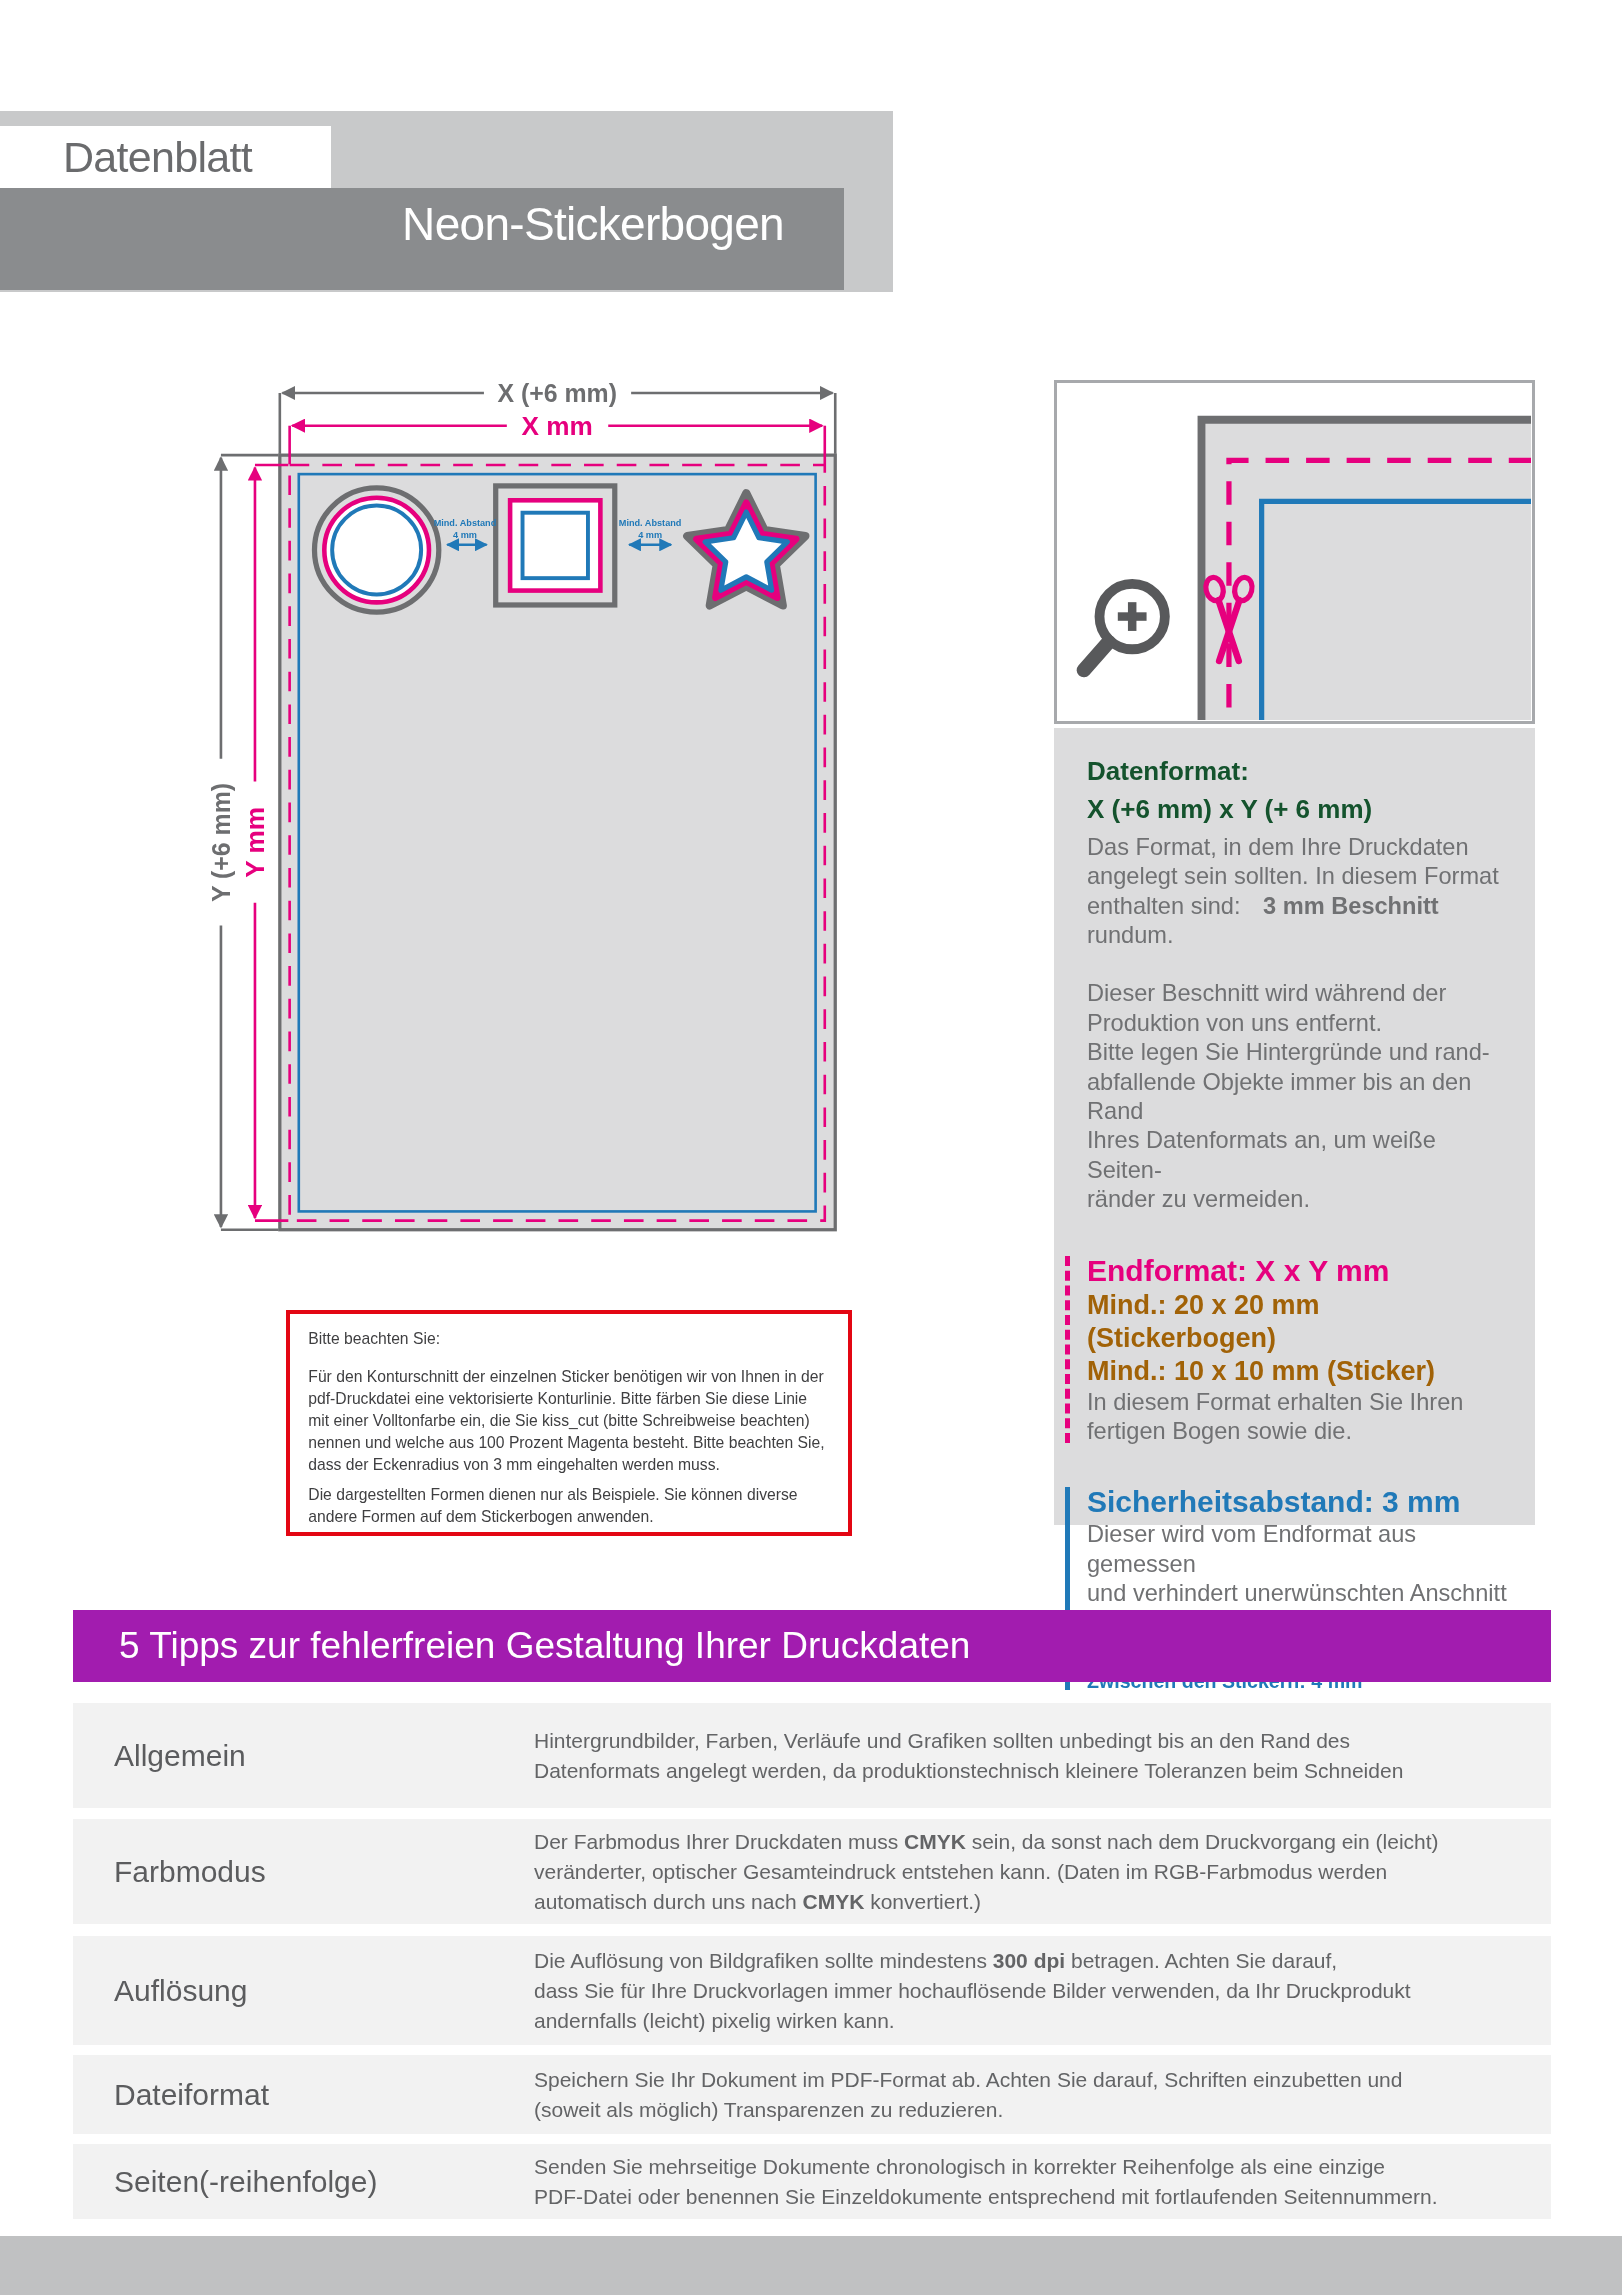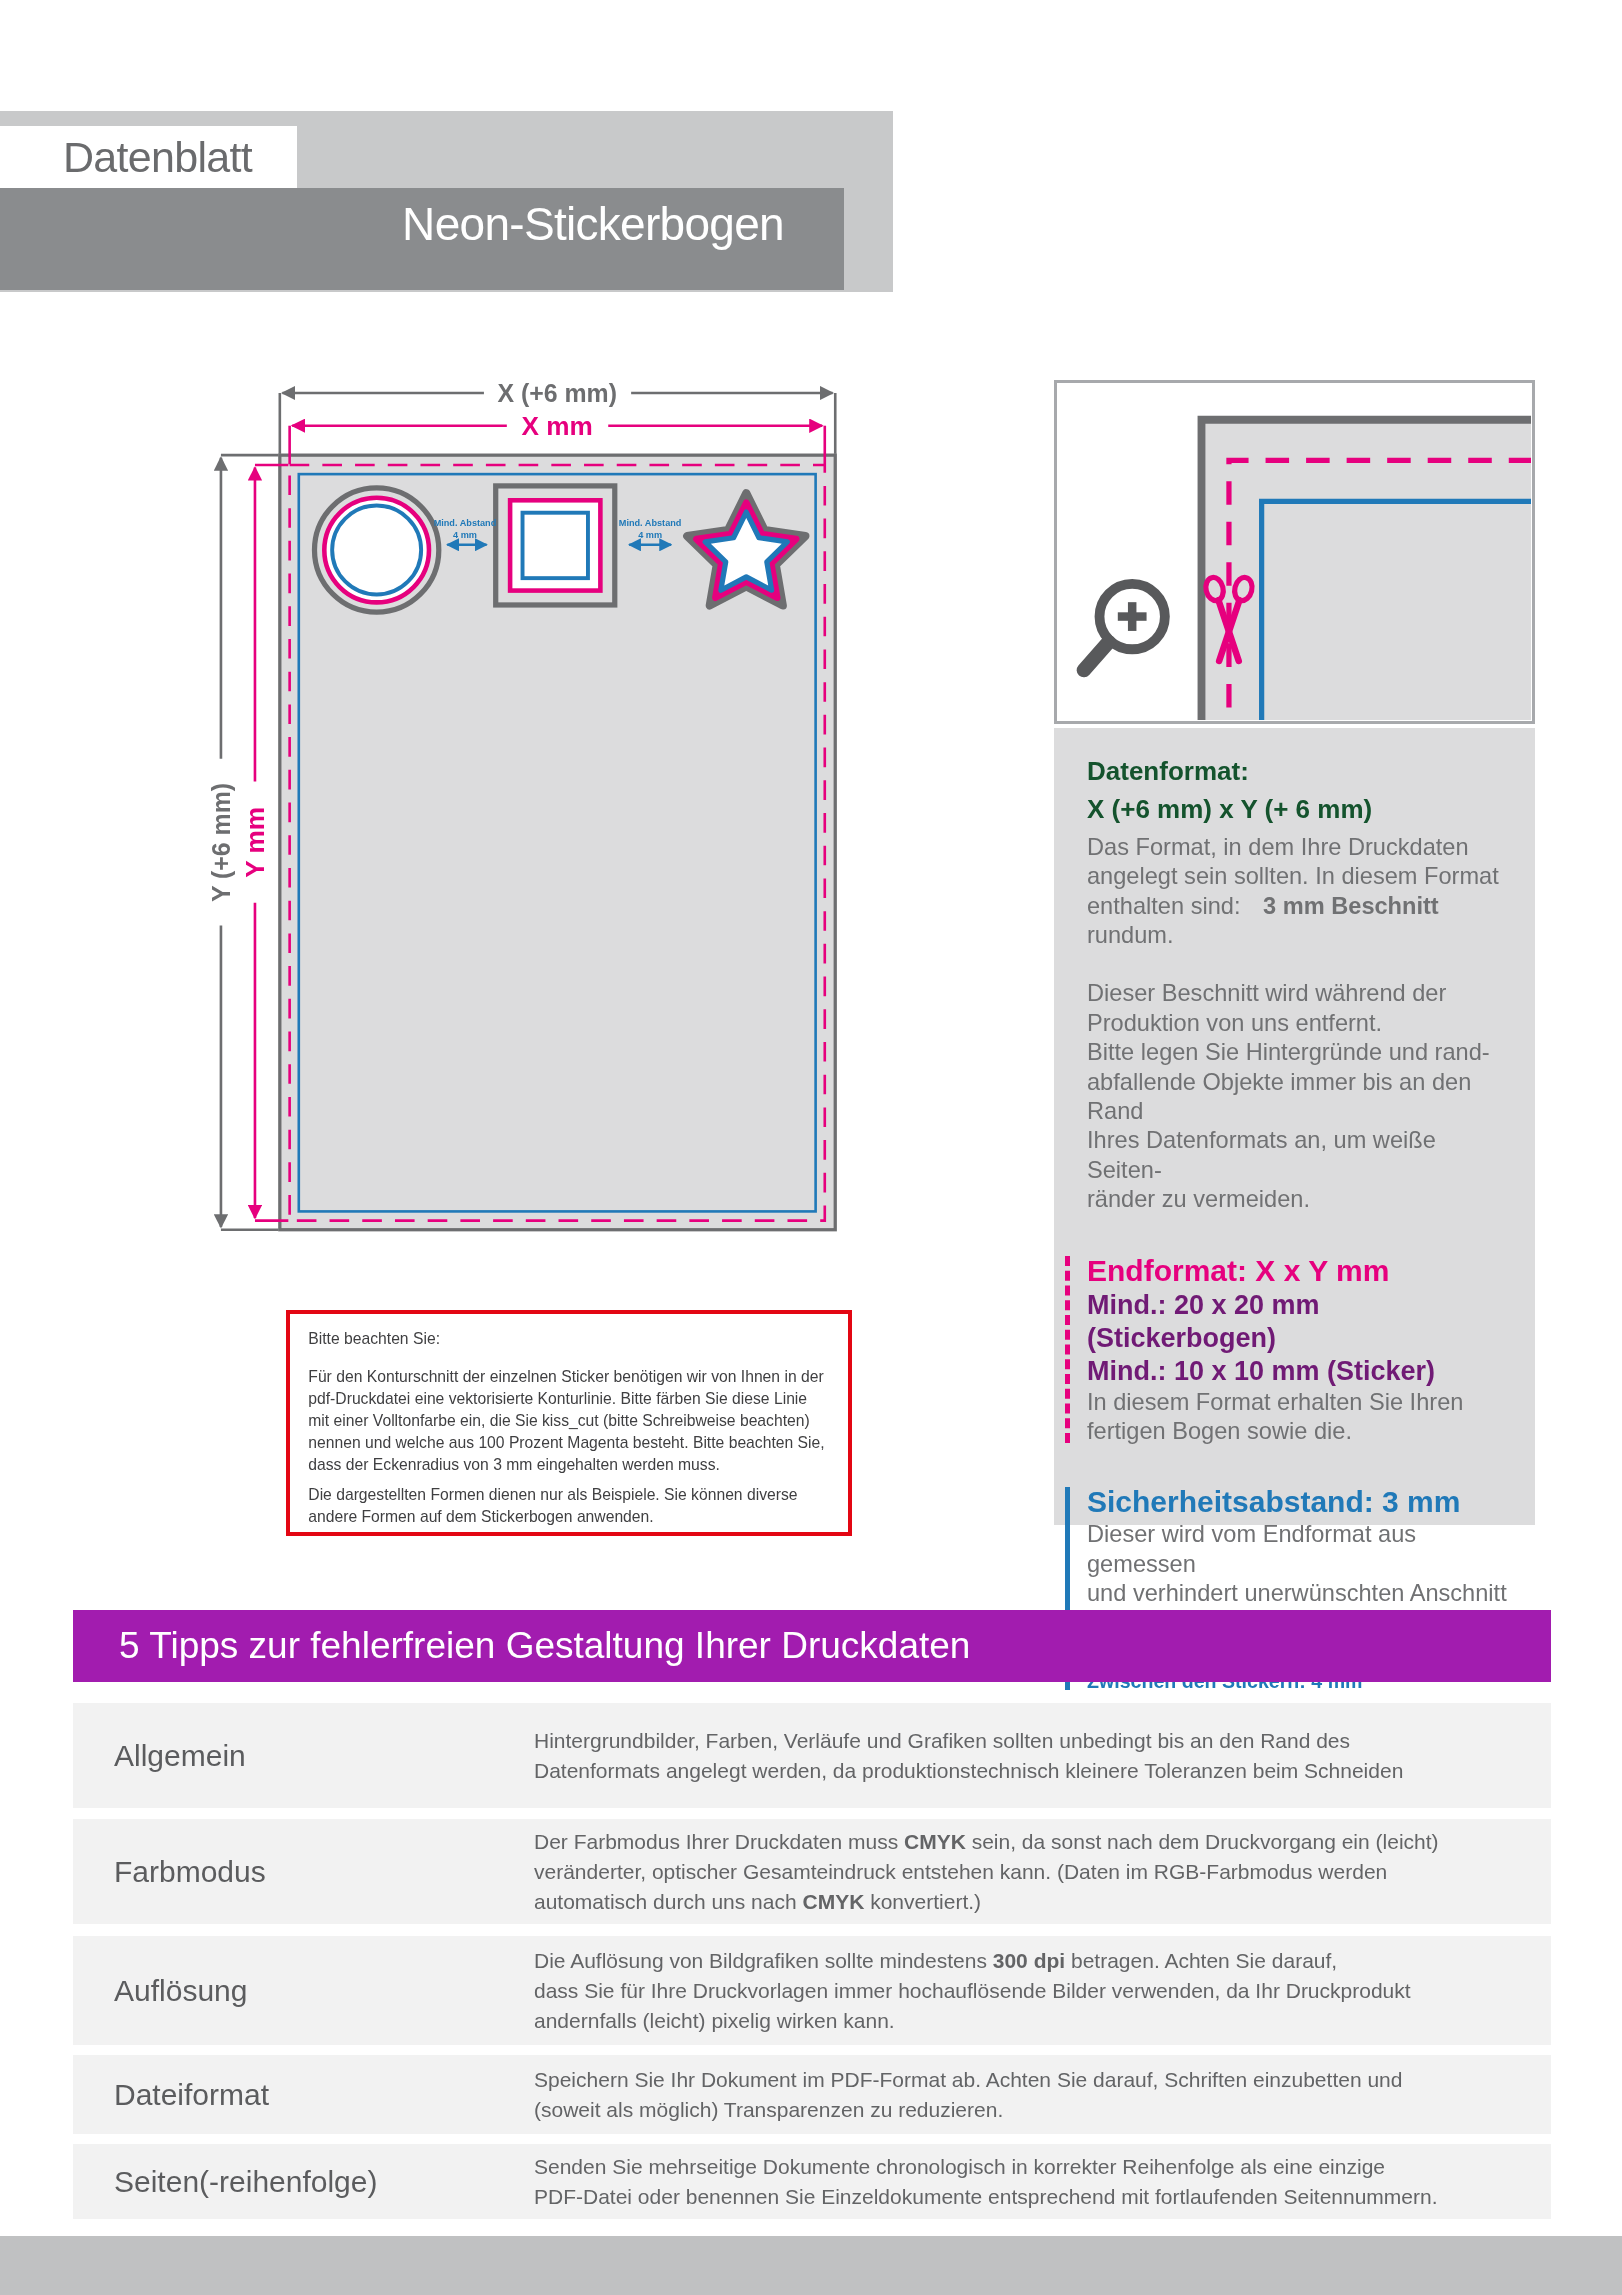--- a/index.html
+++ b/index.html
@@ -3,41 +3,41 @@
 <meta charset="utf-8">
 <style>
   html,body{margin:0;padding:0;background:#ffffff;}
   #page{
     position:relative;width:1623px;height:2295px;background:#ffffff;overflow:hidden;
     font-family:"Liberation Sans",sans-serif;color:#58585a;
   }
   .abs{position:absolute;}
   
   .top-panel{left:0;top:111px;width:893px;height:181px;background:#c8c9ca;}
-  .title-box{left:0;top:126px;width:297px;height:62px;background:#ffffff;}
+  .title-box{left:0;top:126px;width:331px;height:62px;background:#ffffff;}
   .title-box span{display:block;padding-left:63px;line-height:62px;font-size:43px;color:#6a6b6d;letter-spacing:-0.7px;}
   .banner{left:0;top:188px;width:844px;height:102px;background:#8a8c8e;color:#ffffff;text-align:right;}
   .banner .t1{padding:9.2px 60px 0 0;font-size:46px;letter-spacing:-0.7px;}
   .banner .t2{padding:3.9px 60px 0 0;font-size:23.6px;margin-top:43px;}
   
   svg text{font-family:"Liberation Sans",sans-serif;}
   .dim-label{font-size:38px;font-weight:600;fill:#6d6e70;}
   .dim-label-m{font-size:40px;font-weight:bold;fill:#e6007e;}
   .mind-label{font-size:14px;font-weight:600;fill:#2079b8;}
   
   .detail-box{left:1054px;top:380px;width:481px;height:344px;background:#ffffff;border:3.3px solid #a7a9ac;box-sizing:border-box;}
   
   .info-panel{left:1054px;top:728px;width:481px;height:797px;background:#dcdcdd;box-sizing:border-box;padding:23.6px 19.6px 0 33px;}
   .info-panel .h{font-size:26px;font-weight:bold;color:#14532d;line-height:38px;}
   .info-panel .body{font-size:23.6px;line-height:29.4px;color:#707173;}
   .blk{position:relative;}
   .accent-m{position:absolute;left:-22px;top:3.9px;bottom:3.9px;width:0;border-left:5.2px dashed #e6007e;}
   .accent-b{position:absolute;left:-22px;top:3.9px;bottom:3.9px;width:0;border-left:5.2px solid #2079b8;}
   .h-m{font-size:30px;font-weight:bold;color:#e6007e;line-height:37px;}
-  .h-m2{font-size:27px;font-weight:bold;color:#701a75;line-height:33px;}
+  .h-m2{font-size:27px;font-weight:bold;color:#a16207;line-height:33px;}
   .h-b{font-size:30px;font-weight:bold;color:#2079b8;line-height:37px;}
   .note-b{font-size:19.6px;font-weight:bold;color:#2079b8;line-height:26px;}.sp44{height:29px;}.sp56{height:37px;}.sp8{height:5.2px;}
   
   .note-box{left:286px;top:1310px;width:566px;height:226px;background:#ffffff;border:4.6px solid #e30613;box-sizing:border-box;padding:14.4px 17px 0 18.3px;color:#3f3f41;}
   .note-box .nt{font-size:15.7px;line-height:22px;}
   .note-box .gap{height:15.7px;}
   .note-box .gap2{height:7.9px;}
   
   .tips-banner{left:73px;top:1610px;width:1478px;height:72px;background:#a21caf;}
   .tips-banner span{display:block;padding-left:46px;line-height:72px;font-size:37px;color:#ffffff;}

